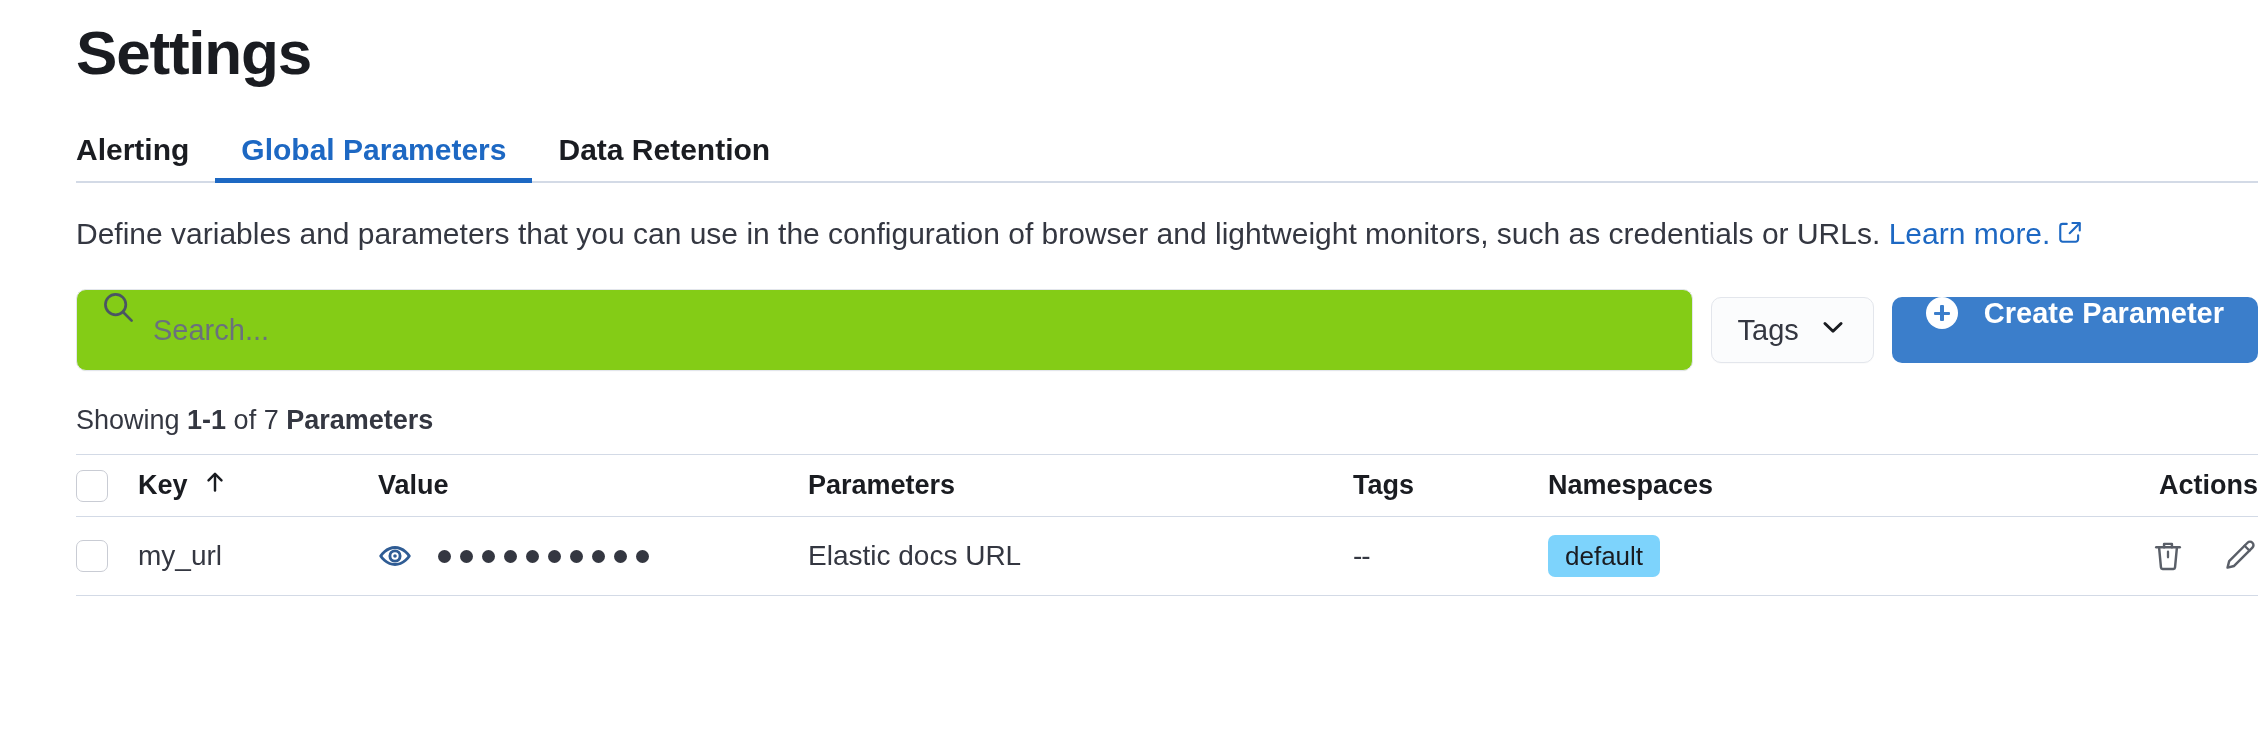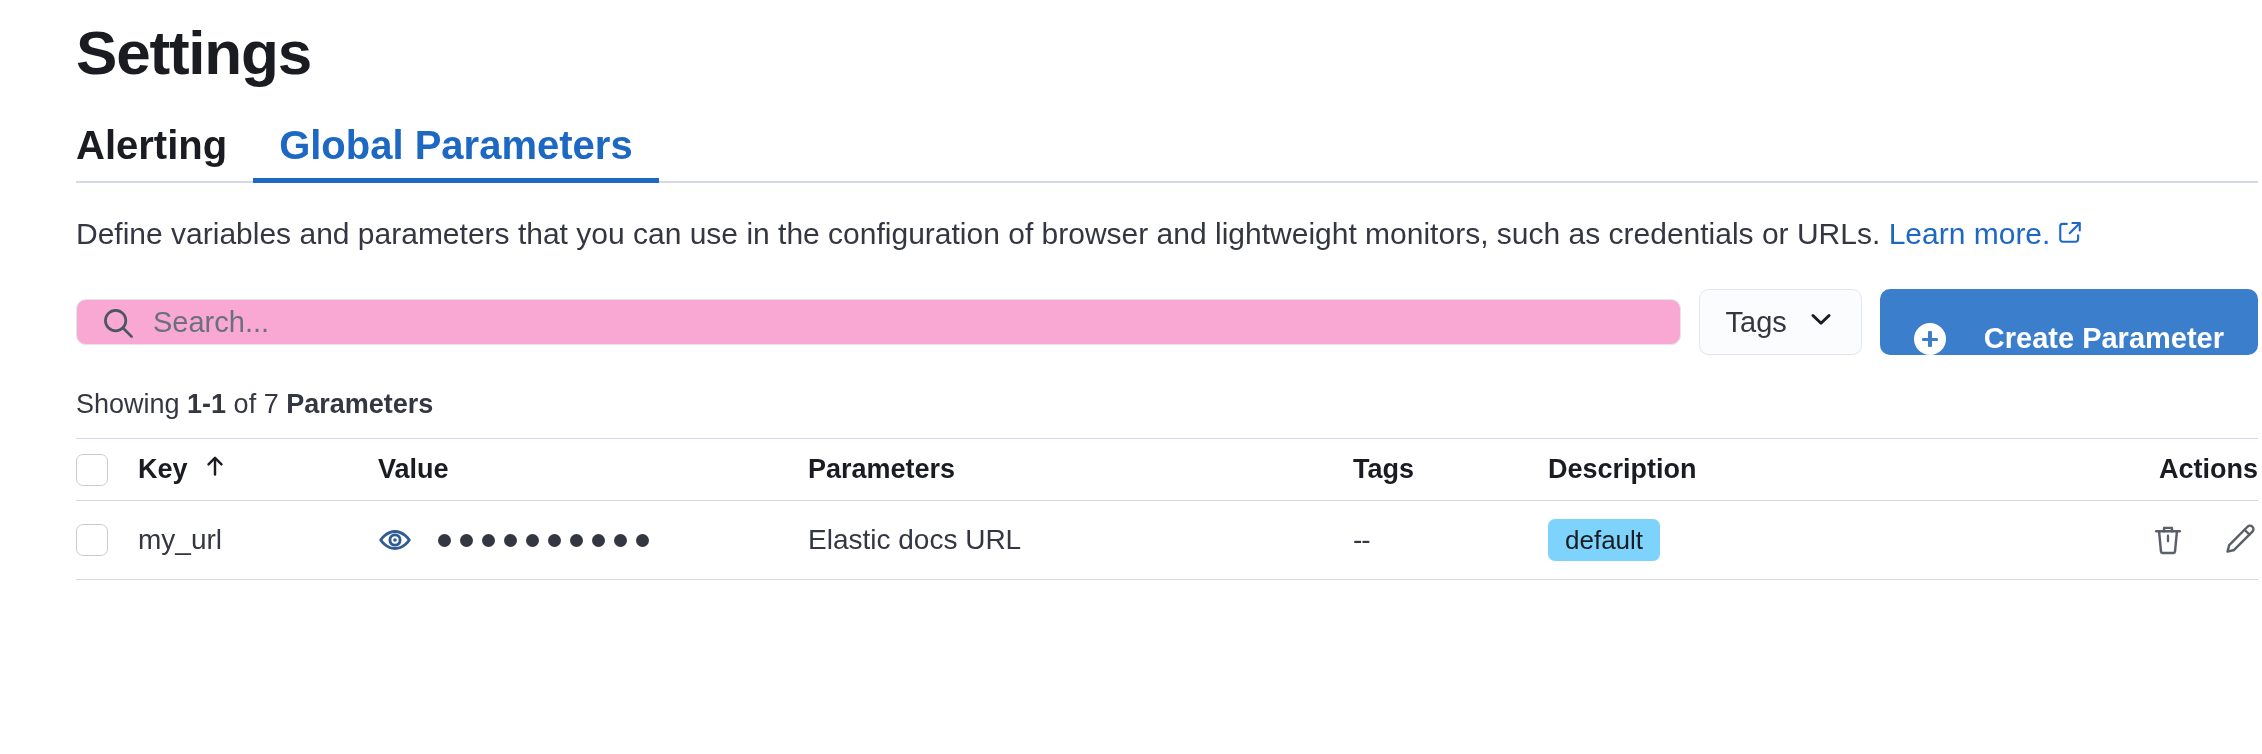--- a/index.html
+++ b/index.html
@@ -35,21 +35,21 @@
   
   .tabs {
     display: flex;
     align-items: flex-end;
     gap: 0;
     margin-top: 34px;
     border-bottom: 2px solid #d3dae6;
     height: 62px;
   }
   .tab {
-    font-size: 40px;
+    font-size: 30px;
     font-weight: 700;
     color: #1a1c21;
     padding: 0 26px 16px 26px;
     position: relative;
     cursor: pointer;
     white-space: nowrap;
     line-height: 1;
   }
   .tab:first-child { padding-left: 0; }
   .tab.active { color: #1d68c3; }
@@ -83,26 +83,26 @@
 
   
   .controls {
     display: flex;
     align-items: center;
     gap: 18px;
     margin-top: 32px;
   }
   .search-box {
     flex: 1 1 auto;
-    height: 46px;
-    background: #f9a8d4;
+    height: 82px;
+    background: #84cc16;
     border: 1px solid #e3e6ec;
     border-radius: 10px;
     display: flex;
-    align-items: flex-end;
+    align-items: flex-start;
     padding: 0 24px;
     gap: 18px;
     cursor: text;
     box-shadow: 0 1px 1px rgba(0,0,0,0.02);
   }
   .search-input {
     border: none;
     outline: none;
     background: transparent;
     font-family: "Liberation Sans", sans-serif;
@@ -130,22 +130,22 @@
     cursor: pointer;
     box-shadow: 0 1px 1px rgba(0,0,0,0.02);
   }
 
   .create-btn {
     height: 66px;
     background: #3b7ecb;
     border: none;
     border-radius: 10px;
     display: flex;
-    align-items: flex-end;
-    gap: 38px;
+    align-items: flex-start;
+    gap: 26px;
     padding: 0 34px;
     font-family: "Liberation Sans", sans-serif;
     font-size: 29px;
     font-weight: 700;
     color: #ffffff;
     cursor: pointer;
     white-space: nowrap;
   }
   .plus-circle {
     width: 32px; height: 32px;
@@ -250,20 +250,21 @@
 </head>
 <body>
 
 <div class="page">
 
   <h1 class="page-title">Settings</h1>
 
   <div class="tabs">
     <div class="tab">Alerting</div>
     <div class="tab active">Global Parameters</div>
+    <div class="tab">Data Retention</div>
   </div>
 
   <p class="description">
     <span>Define variables and parameters that you can use in the configuration of browser and lightweight monitors, such as credentials or URLs.</span>
     <a class="link" href="#"><span>Learn more.</span></a><span class="ext-icon"><svg width="26" height="26" viewBox="0 0 16 16" fill="none">
           <path d="M6 3H3.5A1.5 1.5 0 0 0 2 4.5v8A1.5 1.5 0 0 0 3.5 14h8a1.5 1.5 0 0 0 1.5-1.5V10" stroke="#1d68c3" stroke-width="1.3" stroke-linecap="round"></path>
           <path d="M9.5 2.5H14v4.5" stroke="#1d68c3" stroke-width="1.3" stroke-linecap="round" stroke-linejoin="round"></path>
           <path d="M13.8 2.7 7.8 8.7" stroke="#1d68c3" stroke-width="1.3" stroke-linecap="round"></path>
         </svg></span>
   </p>
@@ -317,21 +318,21 @@
       <div class="c-value th">
         <span>Value</span>
       </div>
       <div class="c-desc th">
         <span>Parameters</span>
       </div>
       <div class="c-tags th">
         <span>Tags</span>
       </div>
       <div class="c-ns th">
-        <span>Description</span>
+        <span>Namespaces</span>
       </div>
       <div class="c-act th">
         <span>Actions</span>
       </div>
     </div>
 
     <div class="trow tbody-row">
       <div class="c-check">
         <span class="checkbox"></span>
       </div>

